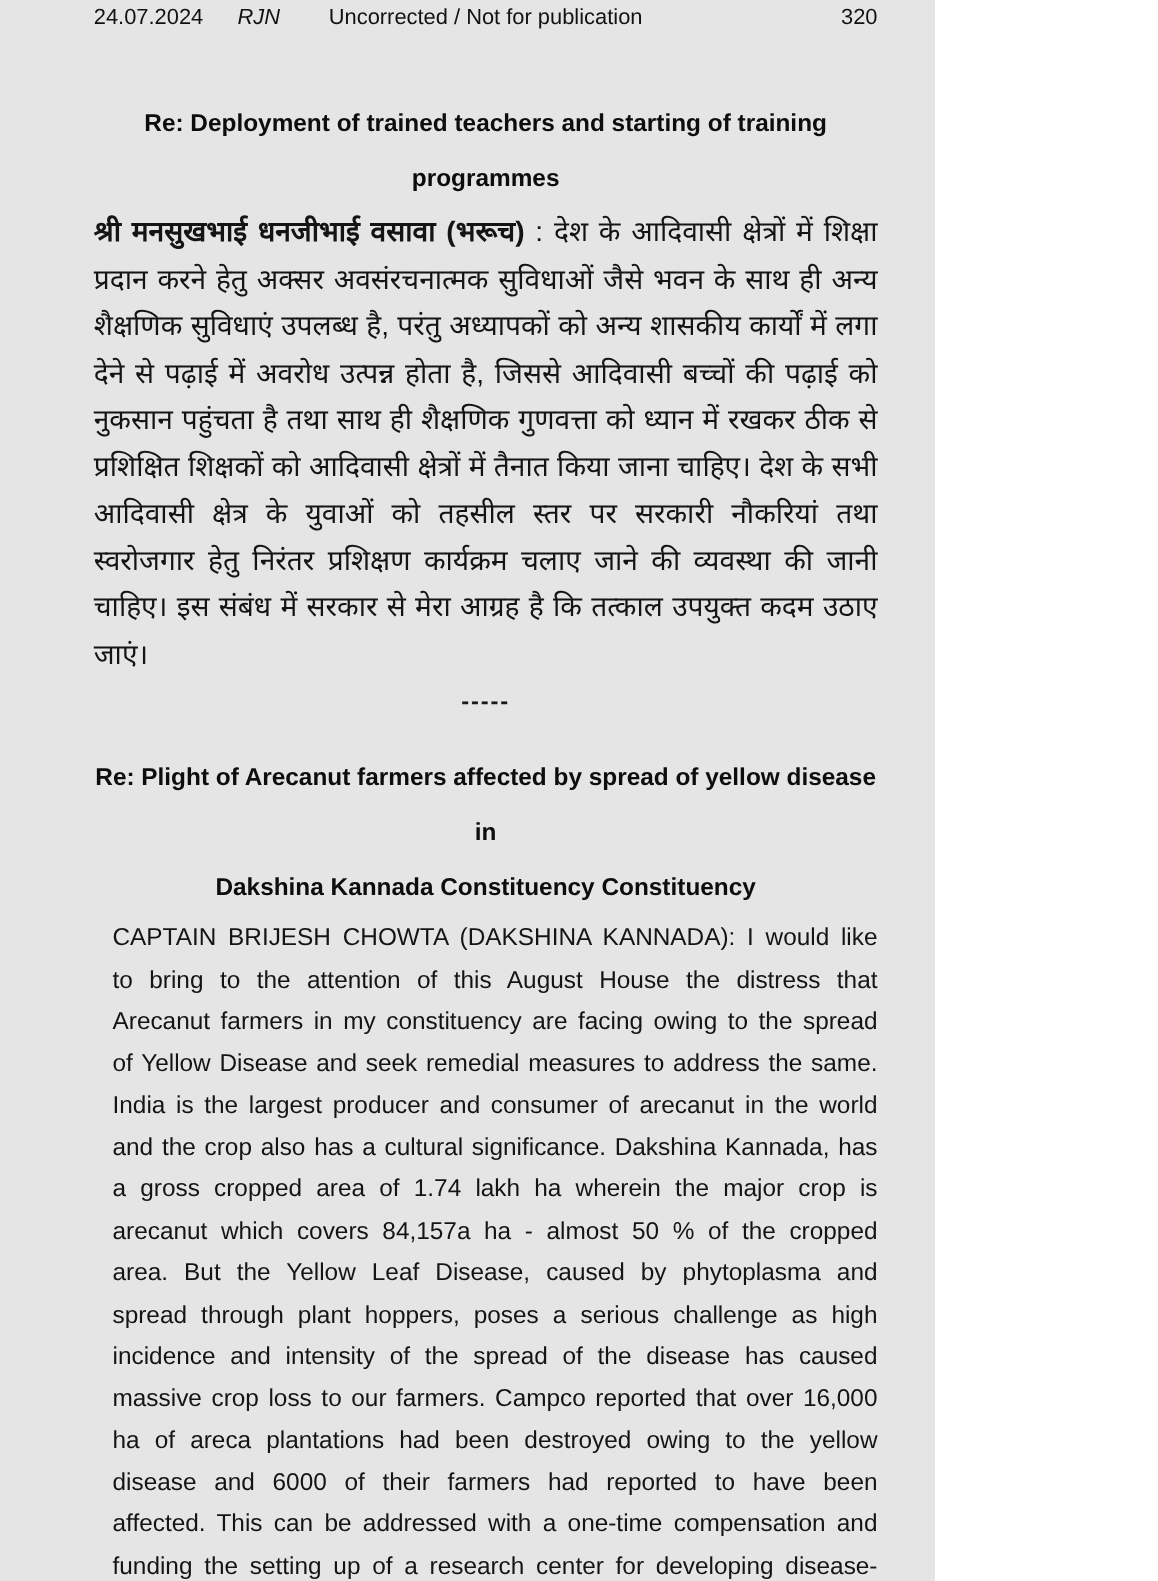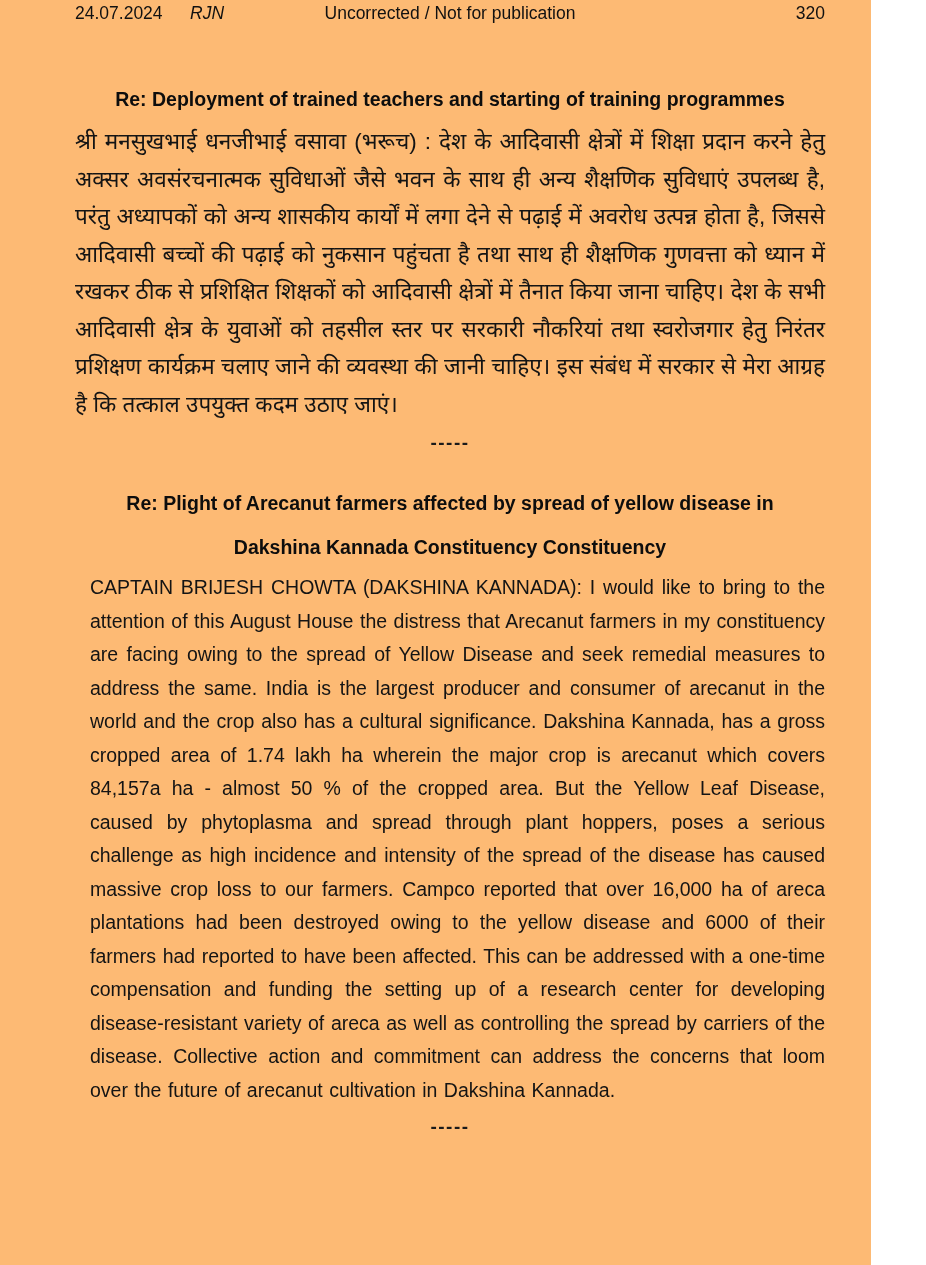--- a/index.html
+++ b/index.html
@@ -1,20 +1,20 @@
 <!DOCTYPE html>
 <html lang="en"><head>
 <meta charset="utf-8">
 <style>
   html, body { margin: 0; padding: 0; background: #ffffff; }
   .page {
     position: relative;
-    width: 871px;
+    width: 748px;
     height: 1265px;
-    background: #fdba74;
+    background: #e5e5e5;
     color: #161616;
     font-family: "Liberation Sans", "DejaVu Sans", sans-serif;
     overflow: hidden;
   }
   .content {
     position: absolute;
     left: 75px;
     right: 46px;
     top: 0;
   }
@@ -41,21 +41,21 @@
   .title-1 { margin-top: 50px; }
   .title-2 { margin-top: 24px; }
 
   .hindi-para {
     margin: 2px 0 0 0;
     font-size: 22.5px;
     line-height: 37.5px;
     text-align: justify;
     color: #141414;
   }
-  .hindi-para .speaker { font-weight: 400; }
+  .hindi-para .speaker { font-weight: 700; }
 
   .english-para {
     margin: 2px 0 0 15px;
     font-size: 19.5px;
     line-height: 33.5px;
     text-align: justify;
     word-spacing: 1px;
     color: #141414;
   }
 

